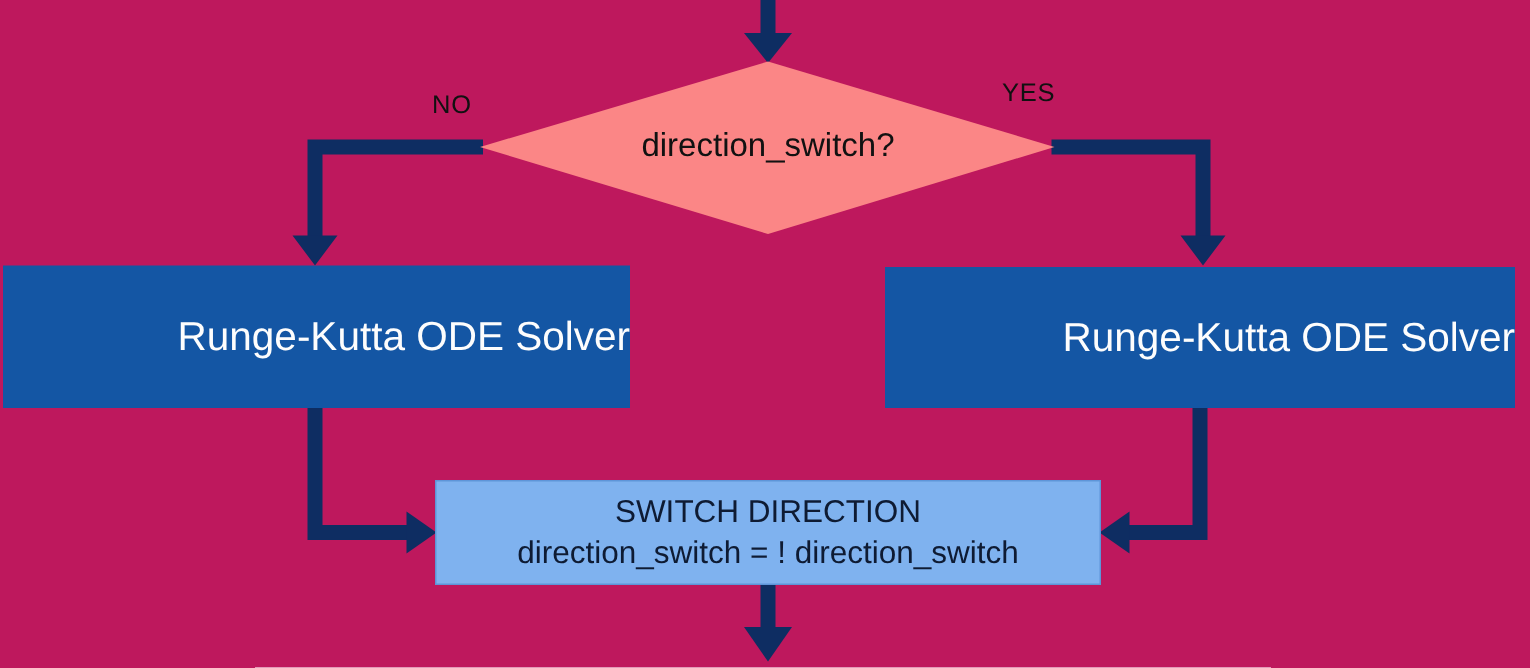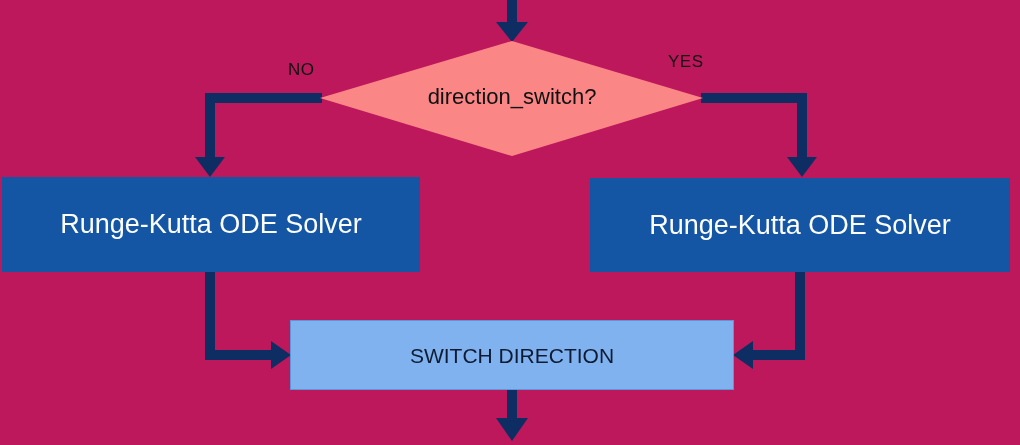--- a/index.html
+++ b/index.html
@@ -41,22 +41,22 @@
     width: 384px;
     text-align: center;
     color: #111111;
     font-size: 22px;
   }
   .solver-box {
     position: absolute;
     background: #1456A4;
     color: #fdfdfd;
     display: flex;
-    flex-direction: row;
-    align-items: center;
+    flex-direction: column;
+    align-items: flex-end;
     justify-content: center;
     text-align: center;
     font-size: 27px;
     line-height: 35px;
   }
   .solver-left  { left: 2px;   top: 177px; width: 418px; height: 95px; }
   .solver-right { left: 590px; top: 178px; width: 420px; height: 94px; }
   .switch-box {
     position: absolute;
     left: 290px;
@@ -112,15 +112,16 @@
   <div class="solver-box solver-left">
     <div>Runge-Kutta ODE Solver</div>
   </div>
 
   <div class="solver-box solver-right">
     <div>Runge-Kutta ODE Solver</div>
   </div>
 
   <div class="switch-box">
     <div>SWITCH DIRECTION</div>
+    <div>direction_switch = ! direction_switch</div>
   </div>
 
 </div>
 
 </body></html>

